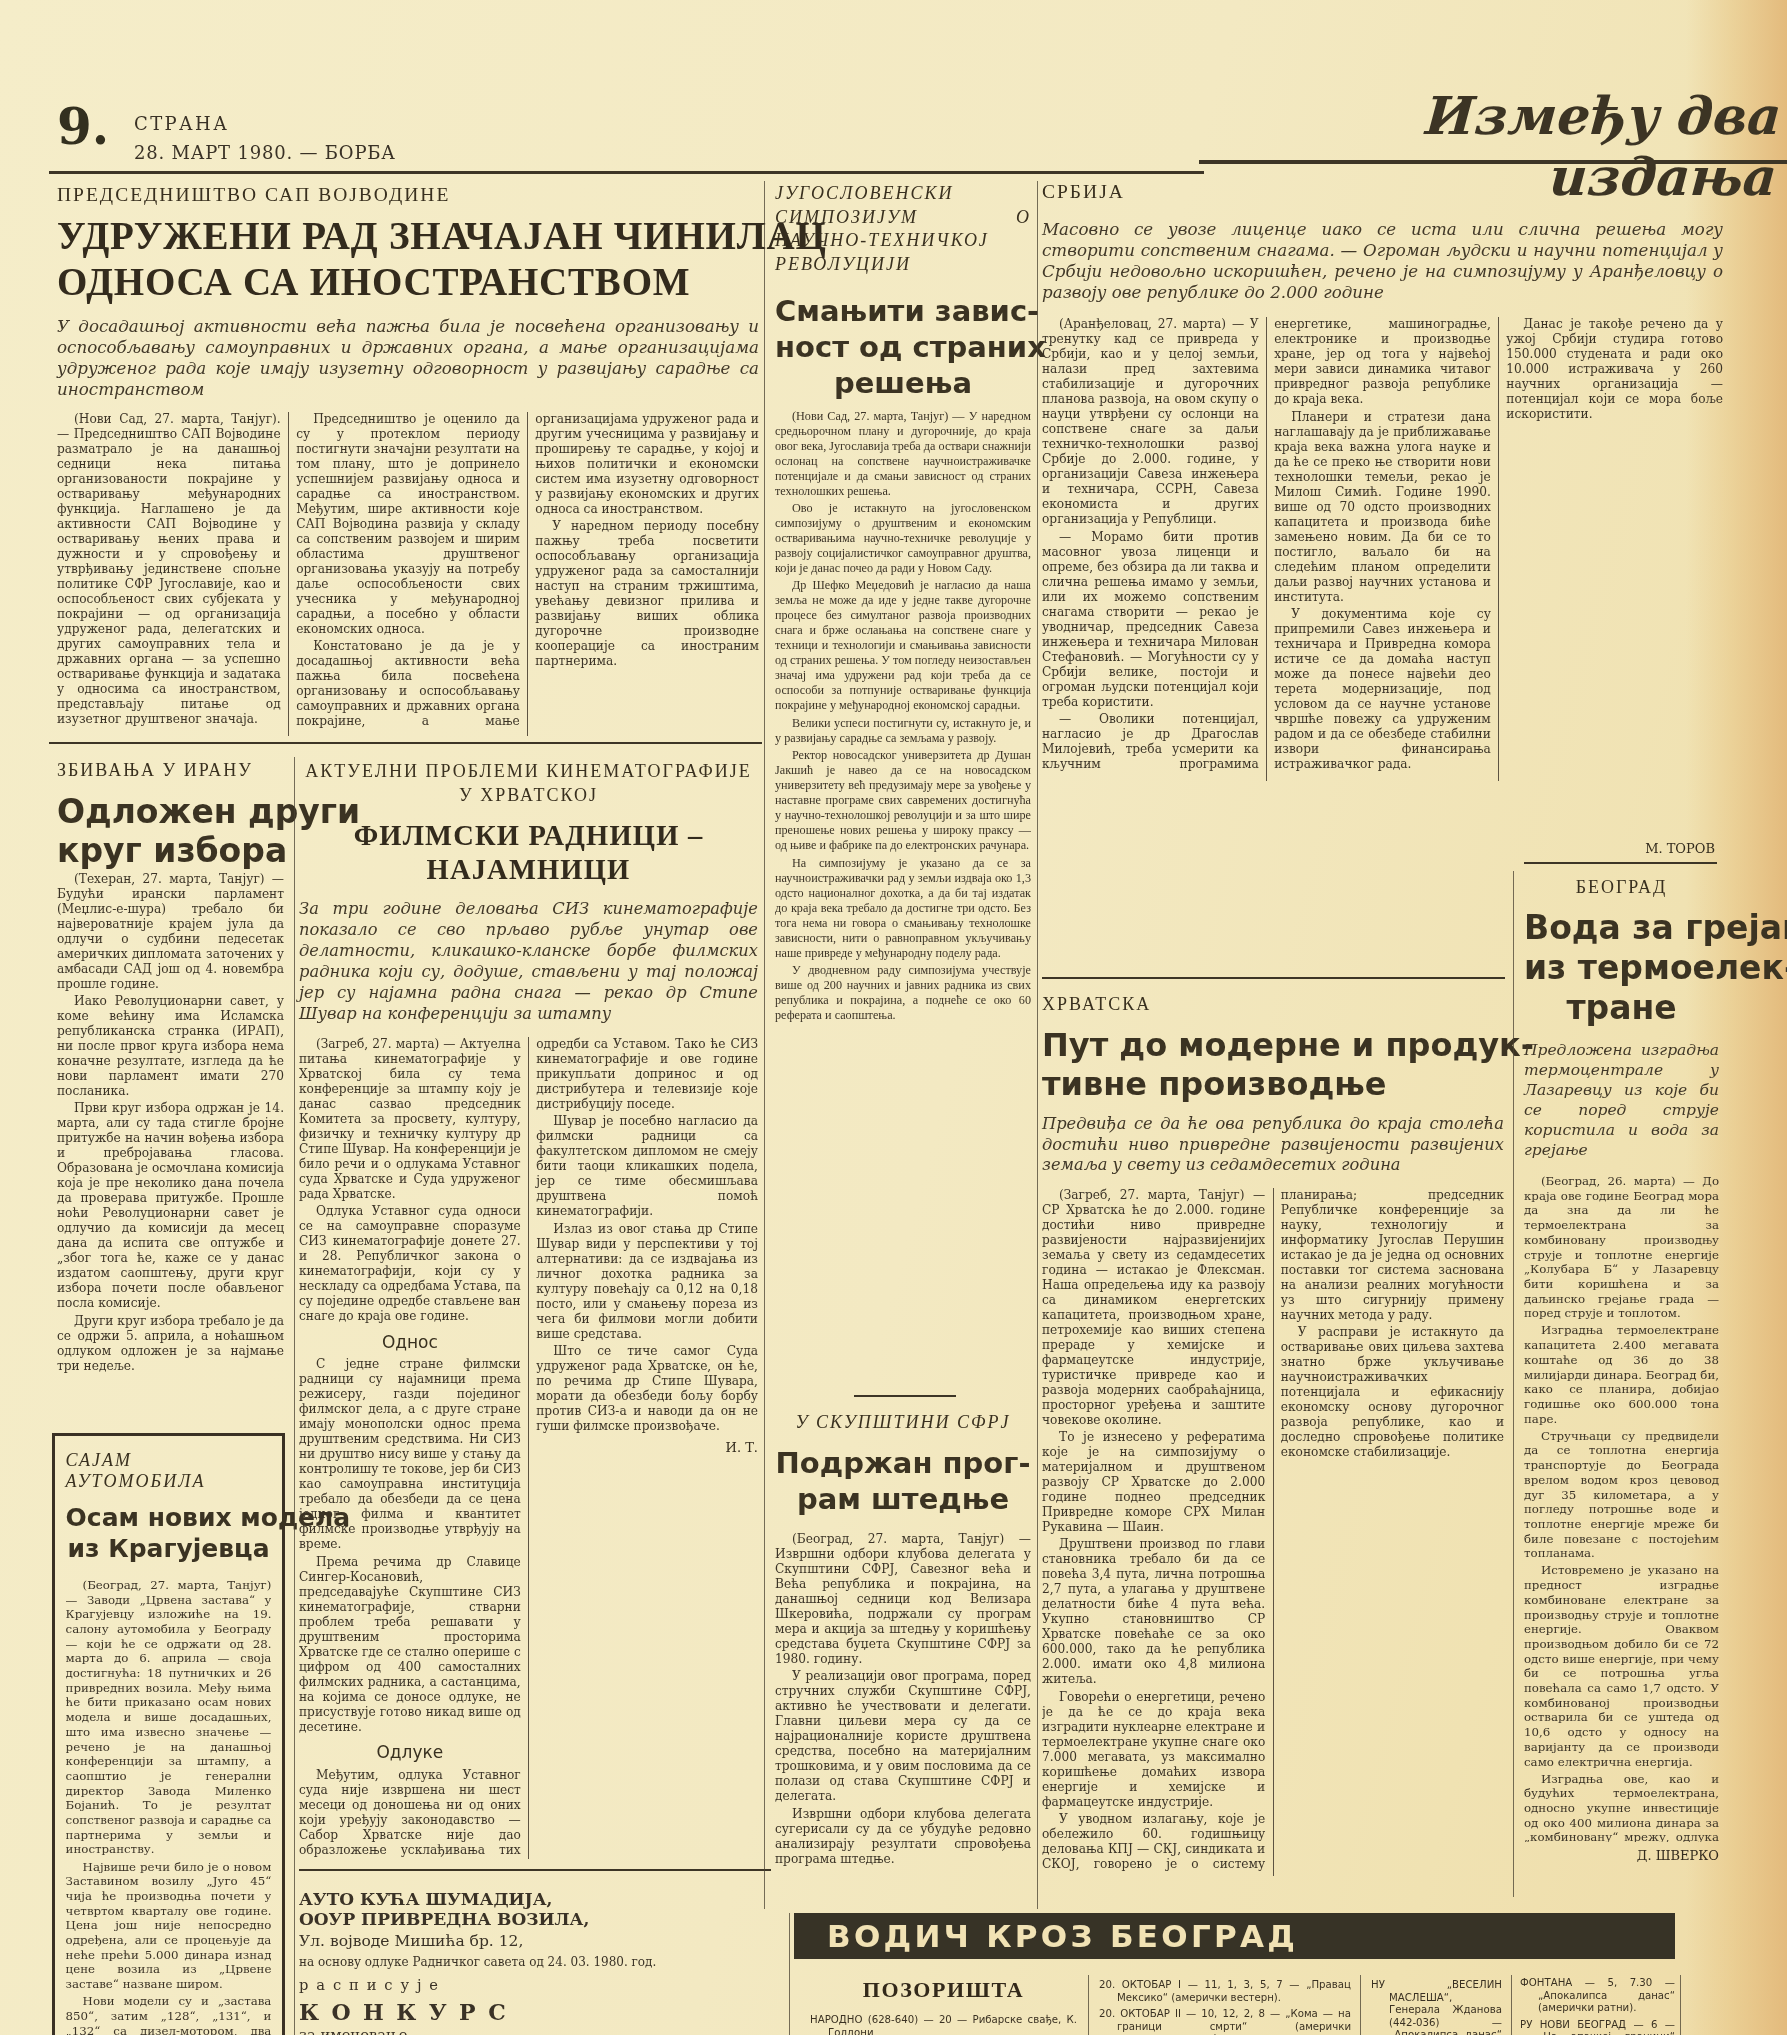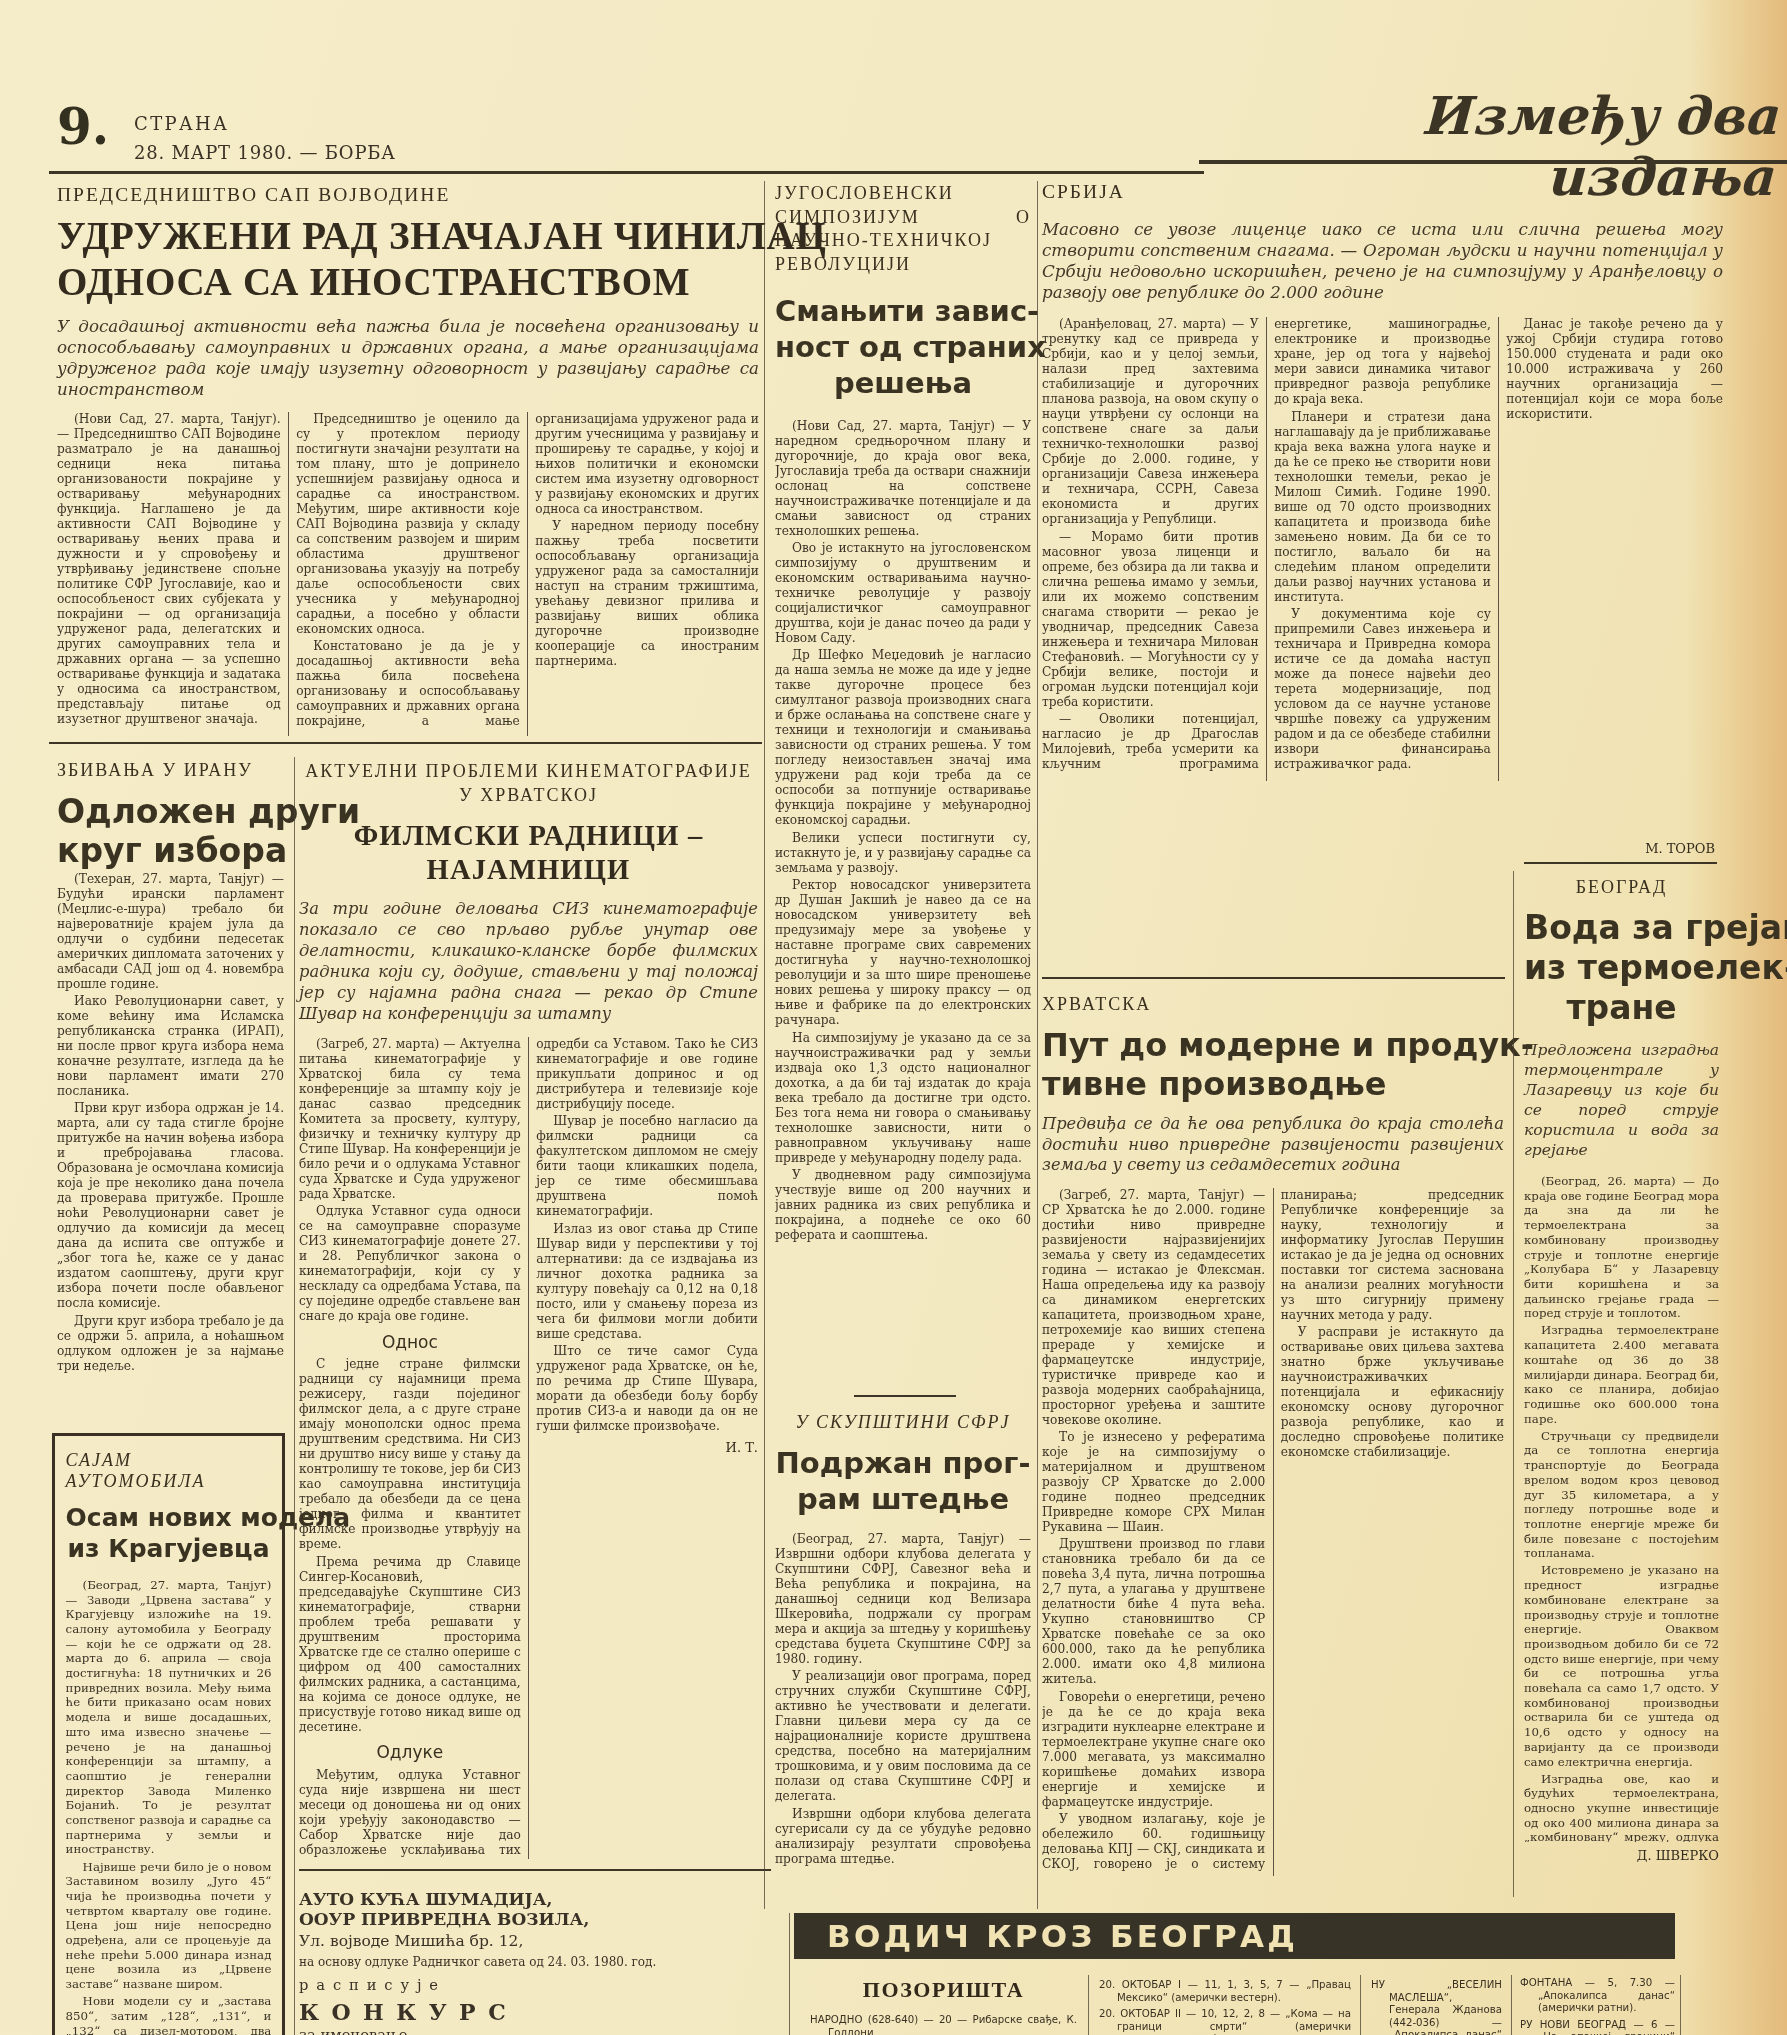--- a/index.html
+++ b/index.html
@@ -123,27 +123,27 @@
     <div style="font-weight:bold;font-size:17px;margin-top:3.3px;">ООУР ПРИВРЕДНА ВОЗИЛА,</div>
     <div style="font-size:15.5px;margin-top:5.7px;">Ул. војводе Мишића бр. 12,</div>
     <div style="font-size:12px;margin-top:4.1px;">на основу одлуке Радничког савета од 24. 03. 1980. год.</div>
     <div style="font-size:14.7px;margin-top:5.7px;letter-spacing:1.6px;">р а с п и с у ј е</div>
     <div style="font-weight:bold;font-size:22px;margin-top:10.6px;letter-spacing:2.4px;">К О Н К У Р С</div>
     <div style="font-size:14.7px;margin-top:6.5px;">за именовање</div>
 
   </div>
 
   <div class="abs" style="left:775px;top:182px;width:256px;">
-    <div class="kicker sm" style="line-height:23.6px;text-align:justify;">ЈУГОСЛОВЕНСКИ СИМПОЗИЈУМ О НАУЧНО-ТЕХНИЧКОЈ РЕВОЛУЦИЈИ</div>
+    <div class="kicker sm" style="font-style:italic;line-height:23.6px;text-align:justify;">ЈУГОСЛОВЕНСКИ СИМПОЗИЈУМ О НАУЧНО-ТЕХНИЧКОЈ РЕВОЛУЦИЈИ</div>
     <div class="hl-sans center" style="font-size:29px;line-height:36px;margin-top:16.3px;">
         <div class="hl-line">Смањити завис-</div>
         <div class="hl-line">ност од страних</div>
         <div class="hl-line">решења</div>
       </div>
-    <div class="bodytxt" style="margin-top:18px;height:969px;overflow:hidden;">
+    <div class="bodytxt" style="margin-top:8px;height:969px;overflow:hidden;font-family:Liberation Serif, serif;">
         <div class="para">(Нови Сад, 27. марта, Танјуг) — У наредном средњорочном плану и дугорочније, до краја овог века, Југославија треба да оствари снажнији ослонац на сопствене научноистраживачке потенцијале и да смањи зависност од страних технолошких решења.</div>
         <div class="para">Ово је истакнуто на југословенском симпозијуму о друштвеним и економским остваривањима научно-техничке револуције у развоју социјалистичког самоуправног друштва, који је данас почео да ради у Новом Саду.</div>
         <div class="para">Др Шефко Меџедовић је нагласио да наша земља не може да иде у једне такве дугорочне процесе без симултаног развоја производних снага и брже ослањања на сопствене снаге у техници и технологији и смањивања зависности од страних решења. У том погледу неизостављен значај има удружени рад који треба да се оспособи за потпуније остваривање функција покрајине у међународној економској сарадњи.</div>
         <div class="para">Велики успеси постигнути су, истакнуто је, и у развијању сарадње са земљама у развоју.</div>
         <div class="para">Ректор новосадског универзитета др Душан Јакшић је навео да се на новосадском универзитету већ предузимају мере за увођење у наставне програме свих савремених достигнућа у научно-технолошкој револуцији и за што шире преношење нових решења у широку праксу — од њиве и фабрике па до електронских рачунара.</div>
         <div class="para">На симпозијуму је указано да се за научноистраживачки рад у земљи издваја око 1,3 одсто националног дохотка, а да би тај издатак до краја века требало да достигне три одсто. Без тога нема ни говора о смањивању технолошке зависности, нити о равноправном укључивању наше привреде у међународну поделу рада.</div>
         <div class="para">У дводневном раду симпозијума учествује више од 200 научних и јавних радника из свих република и покрајина, а поднеће се око 60 реферата и саопштења.</div>
       </div>
   </div>
   <div class="rule-h" style="left:854px;top:1395px;width:102px;height:2px;"></div>

